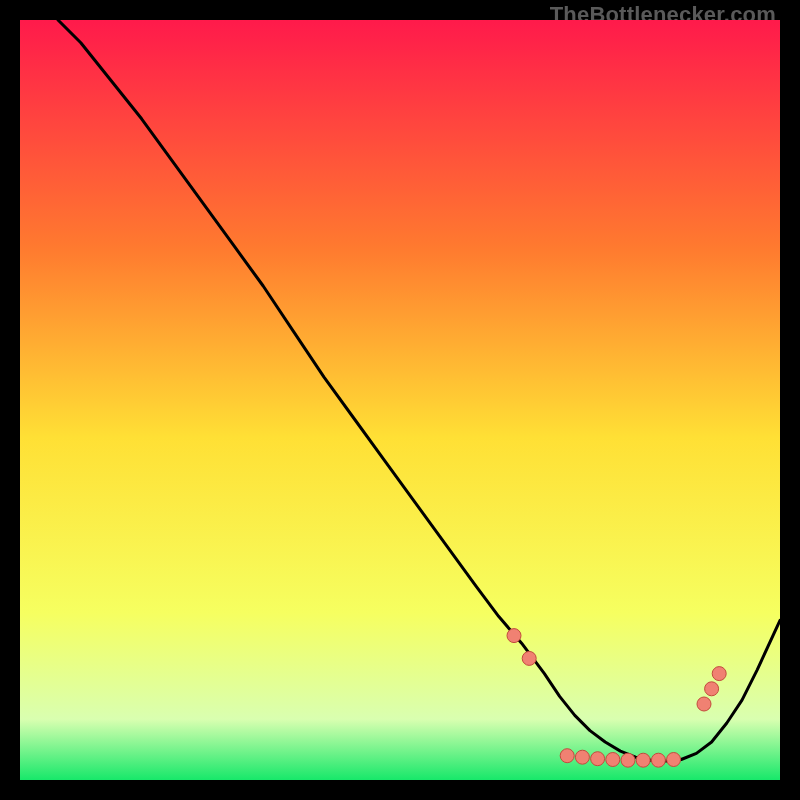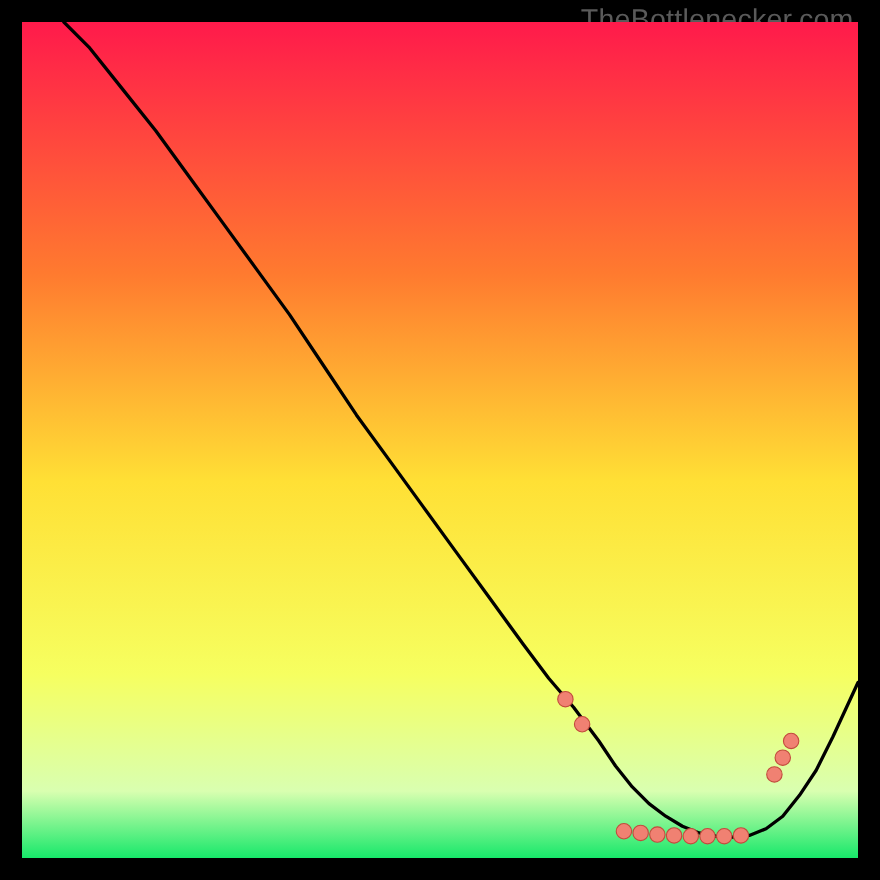--- a/index.html
+++ b/index.html
@@ -24,22 +24,22 @@
     left: 0;
     top: 0;
     width: 760px;
     height: 760px;
   }
   .watermark {
     position: absolute;
     top: 2px;
     right: 24px;
     color: #5a5a5a;
-    font-size: 26px;
-    font-weight: 400;
+    font-size: 22px;
+    font-weight: 700;
     letter-spacing: 0.2px;
   }
 </style>
 </head>
 <body>
 
 <div class="watermark">TheBottlenecker.com</div>
 
 <div class="frame">
   <svg class="plot" viewBox="0 0 760 760" preserveAspectRatio="none">

